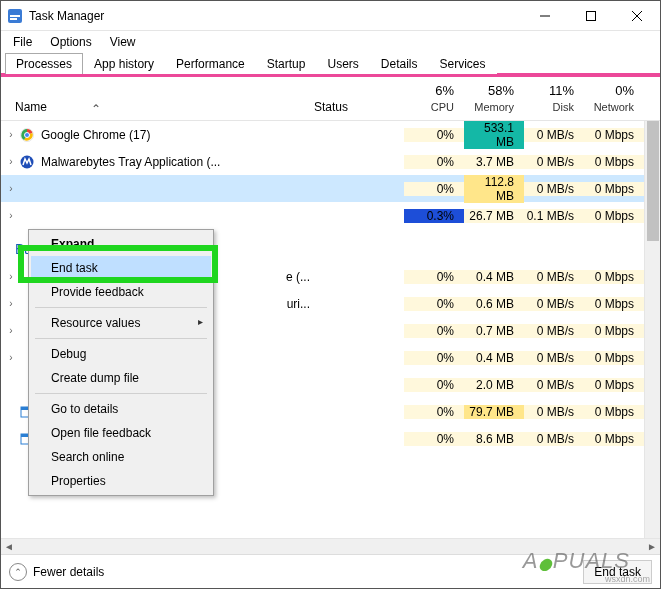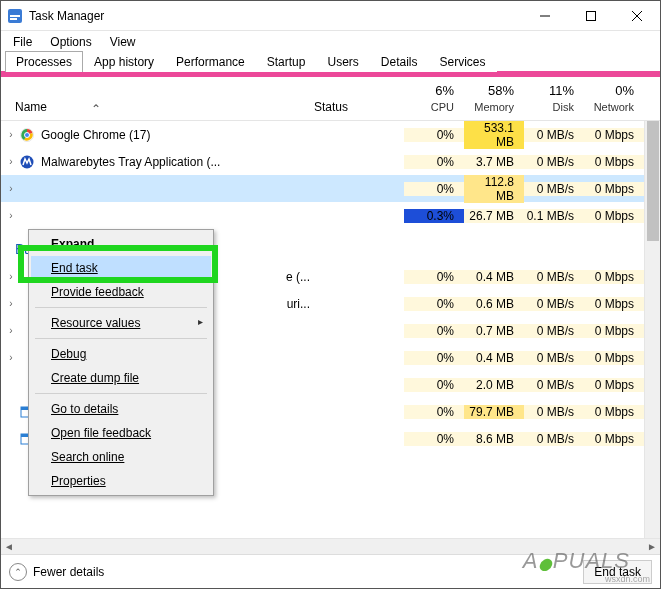--- a/index.html
+++ b/index.html
@@ -5,21 +5,21 @@
 * { box-sizing: border-box; margin: 0; padding: 0; font-family: "Segoe UI", Tahoma, sans-serif; font-size: 12px; }
 html, body { width: 661px; height: 589px; background: #fff; overflow: hidden; }
 .window { width: 661px; height: 589px; border: 1px solid #555; display: flex; flex-direction: column; background: #fff; position: relative; }
 .titlebar { height: 30px; display: flex; align-items: center; background: #fff; border-bottom: 1px solid #e5e5e5; }
 .titlebar .icon { width: 16px; height: 16px; margin: 0 6px; }
 .titlebar .title { flex: 1; font-size: 12px; }
 .winbtns { display: flex; }
 .winbtn { width: 46px; height: 30px; display: flex; align-items: center; justify-content: center; }
 .menubar { height: 22px; display: flex; align-items: center; padding: 0 4px; gap: 2px; }
 .menuitem { padding: 2px 8px; font-size: 12px; }
-.tabs { display: flex; align-items: flex-end; border-bottom: 6px solid #ec4899; padding-left: 4px; height: 24px; }
+.tabs { display: flex; align-items: flex-end; border-bottom: 4px solid #ec4899; padding-left: 4px; height: 24px; }
 .tab { padding: 3px 10px; font-size: 12px; border: 1px solid transparent; border-bottom: none; position: relative; top: 1px; background: #fff; }
 .tab.active { border-color: #aaa; background: #fff; z-index: 2; }
 .headerrow { display: flex; align-items: flex-end; height: 44px; border-bottom: 1px solid #e5e5e5; font-size: 12px; color: #000; position: relative; }
 .headerrow .col-name { flex: 1; padding: 0 8px 6px 14px; color: #000; position: relative; }
 .headerrow .sort-chev { position: absolute; left: 90px; top: 2px; color: #555; }
 .headerrow .col-status { width: 90px; padding-bottom: 6px; }
 .headerrow .num { width: 60px; text-align: right; padding: 0 10px 6px 0; }
 .headerrow .pct { font-size: 13px; display: block; margin-bottom: 2px; }
 .headerrow .lbl { font-size: 11px; color: #333; }
 .body { flex: 1; overflow: hidden; position: relative; }
@@ -28,30 +28,30 @@
 .scrollbar-h { position: absolute; left: 0; bottom: 34px; right: 0; height: 16px; background: #f0f0f0; border-top: 1px solid #e5e5e5; display: flex; align-items: center; justify-content: space-between; }
 .scrollbar-h .arrow { width: 16px; text-align: center; color: #666; font-size: 10px; }
 .group { color: #1a5fb4; font-size: 14px; padding: 8px 0 6px 14px; }
 .row { display: flex; align-items: center; height: 27px; font-size: 12px; }
 .row .exp { width: 14px; text-align: center; color: #666; font-size: 10px; padding-left: 6px; }
 .row .rowicon { width: 16px; height: 16px; margin: 0 6px 0 4px; display: inline-flex; align-items: center; justify-content: center; }
 .row .rowname { flex: 1; white-space: nowrap; overflow: hidden; text-overflow: ellipsis; }
 .row .rowstatus { width: 90px; }
 .row .c { width: 60px; text-align: right; padding-right: 10px; }
 .cpu-l { background: #fff8dc; } .cpu-m { background: #1d4ed8; }
-.mem-l { background: #fff8dc; } .mem-m { background: #ffe68a; } .mem-h { background: #fde047; }
+.mem-l { background: #fff8dc; } .mem-m { background: #ffe68a; } .mem-h { background: #14b8a6; }
 .disk-l { background: #fff8dc; }
 .net-l { background: #fff8dc; }
 .row.selected { background: #cde8ff; }
 .footer { position: absolute; left: 0; right: 0; bottom: 0; height: 34px; border-top: 1px solid #ddd; display: flex; align-items: center; padding: 0 8px; background: #fff; }
 .fewer { display: flex; align-items: center; gap: 6px; font-size: 12px; }
 .fewer .circ { width: 18px; height: 18px; border: 1px solid #888; border-radius: 50%; display: flex; align-items: center; justify-content: center; font-size: 9px; color: #555; }
 .endtask { margin-left: auto; border: 1px solid #ccc; padding: 4px 10px; font-size: 12px; background: #f5f5f5; }
 .ctxmenu { position: absolute; left: 27px; top: 228px; width: 186px; background: #f0f0f0; border: 1px solid #a0a0a0; box-shadow: 2px 2px 4px rgba(0,0,0,0.25); z-index: 50; padding: 2px; }
-.ctxitem { padding: 5px 12px 5px 20px; font-size: 12px; position: relative; text-decoration: underline; }
+.ctxitem { padding: 5px 12px 5px 20px; font-size: 12px; position: relative; }
 .ctxitem.hover { background: #bfdfff; }
 .ctxitem.hasarrow::after { content: "▸"; position: absolute; right: 8px; color: #333; font-size: 10px; }
 .ctxsep { height: 1px; background: #d0d0d0; margin: 3px 4px; }
 .highlight-box { position: absolute; left: 17px; top: 244px; width: 200px; height: 38px; border: 6px solid #1fd61f; z-index: 60; pointer-events: none; }
 .watermark { position: absolute; right: 30px; bottom: 14px; font-size: 22px; font-weight: 400; color: rgba(70,70,70,0.55); letter-spacing: 1px; z-index: 70; font-style: italic; }
 .watermark .green { color: #5fbf3a; }
 .wm-credit { position: absolute; right: 10px; bottom: 4px; font-size: 9px; color: rgba(0,0,0,0.35); z-index: 70; }
 </style>
 </head>
 <body>

